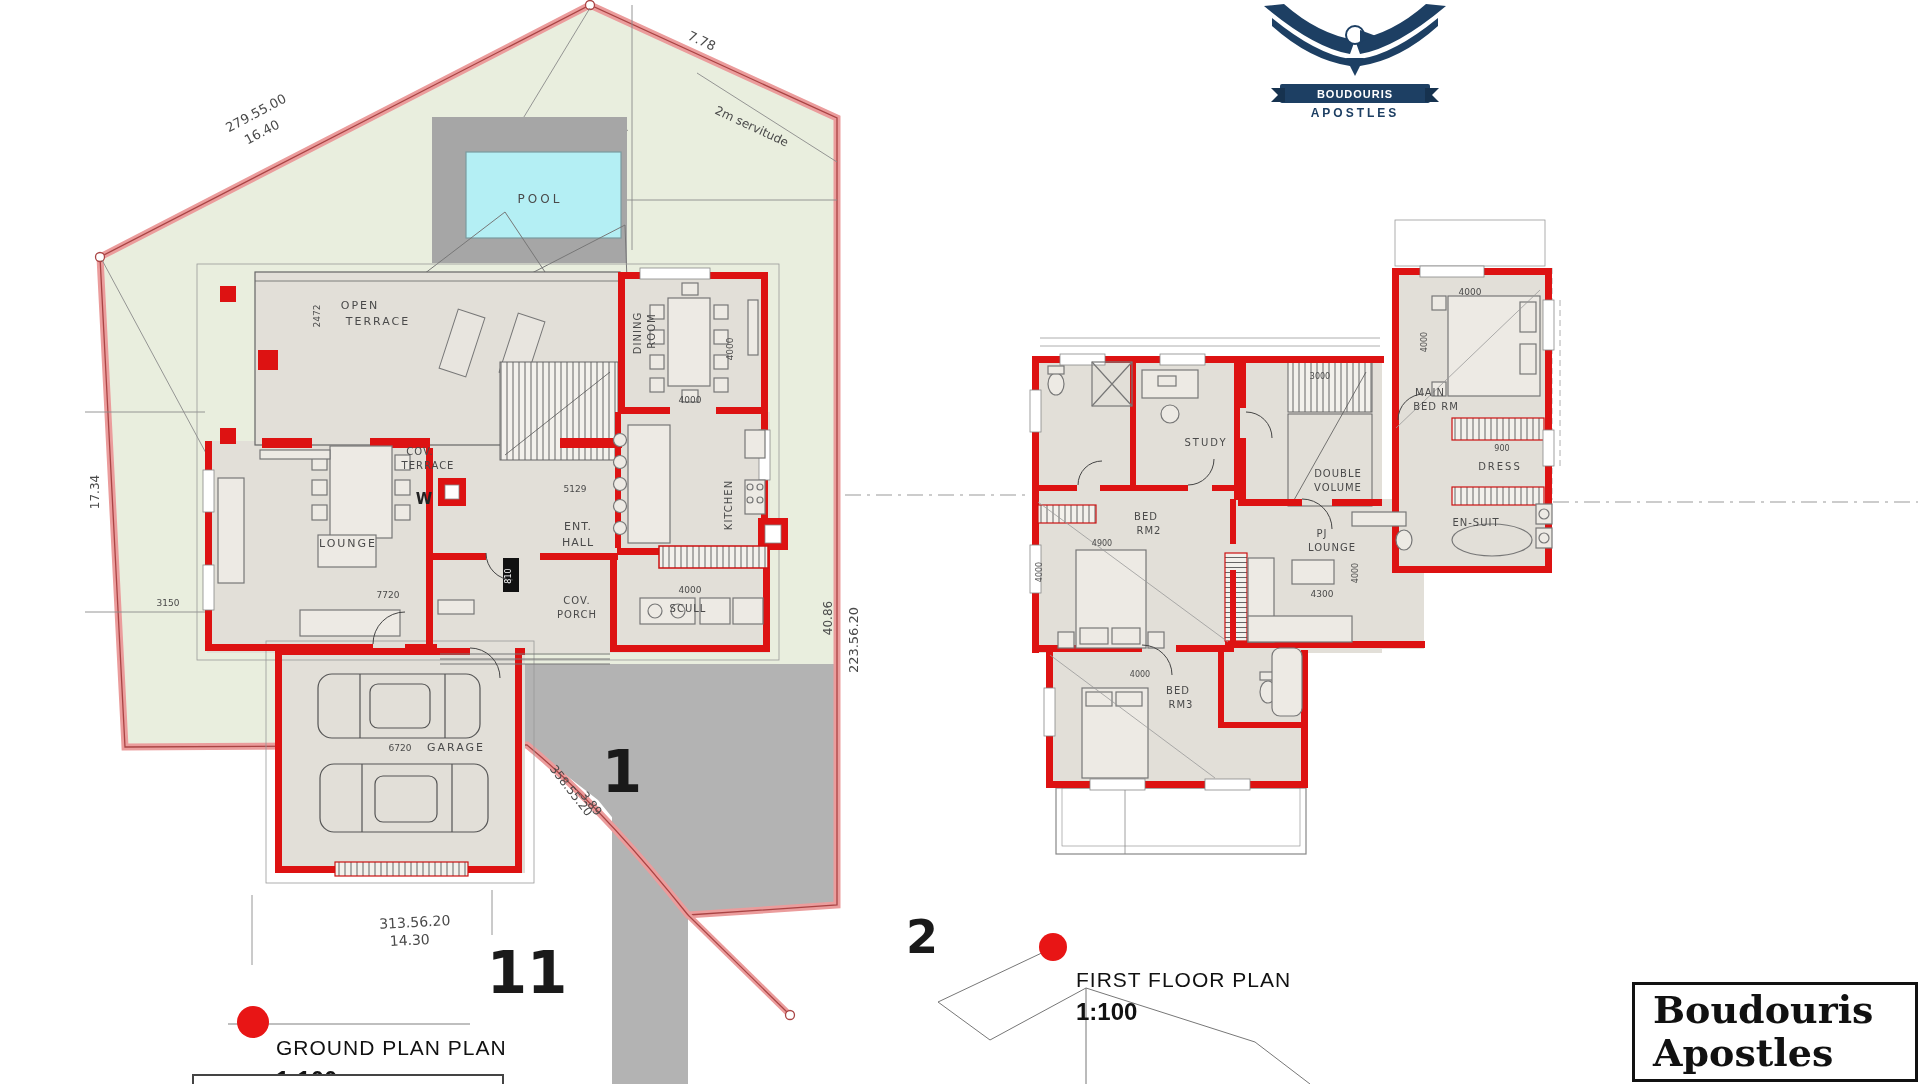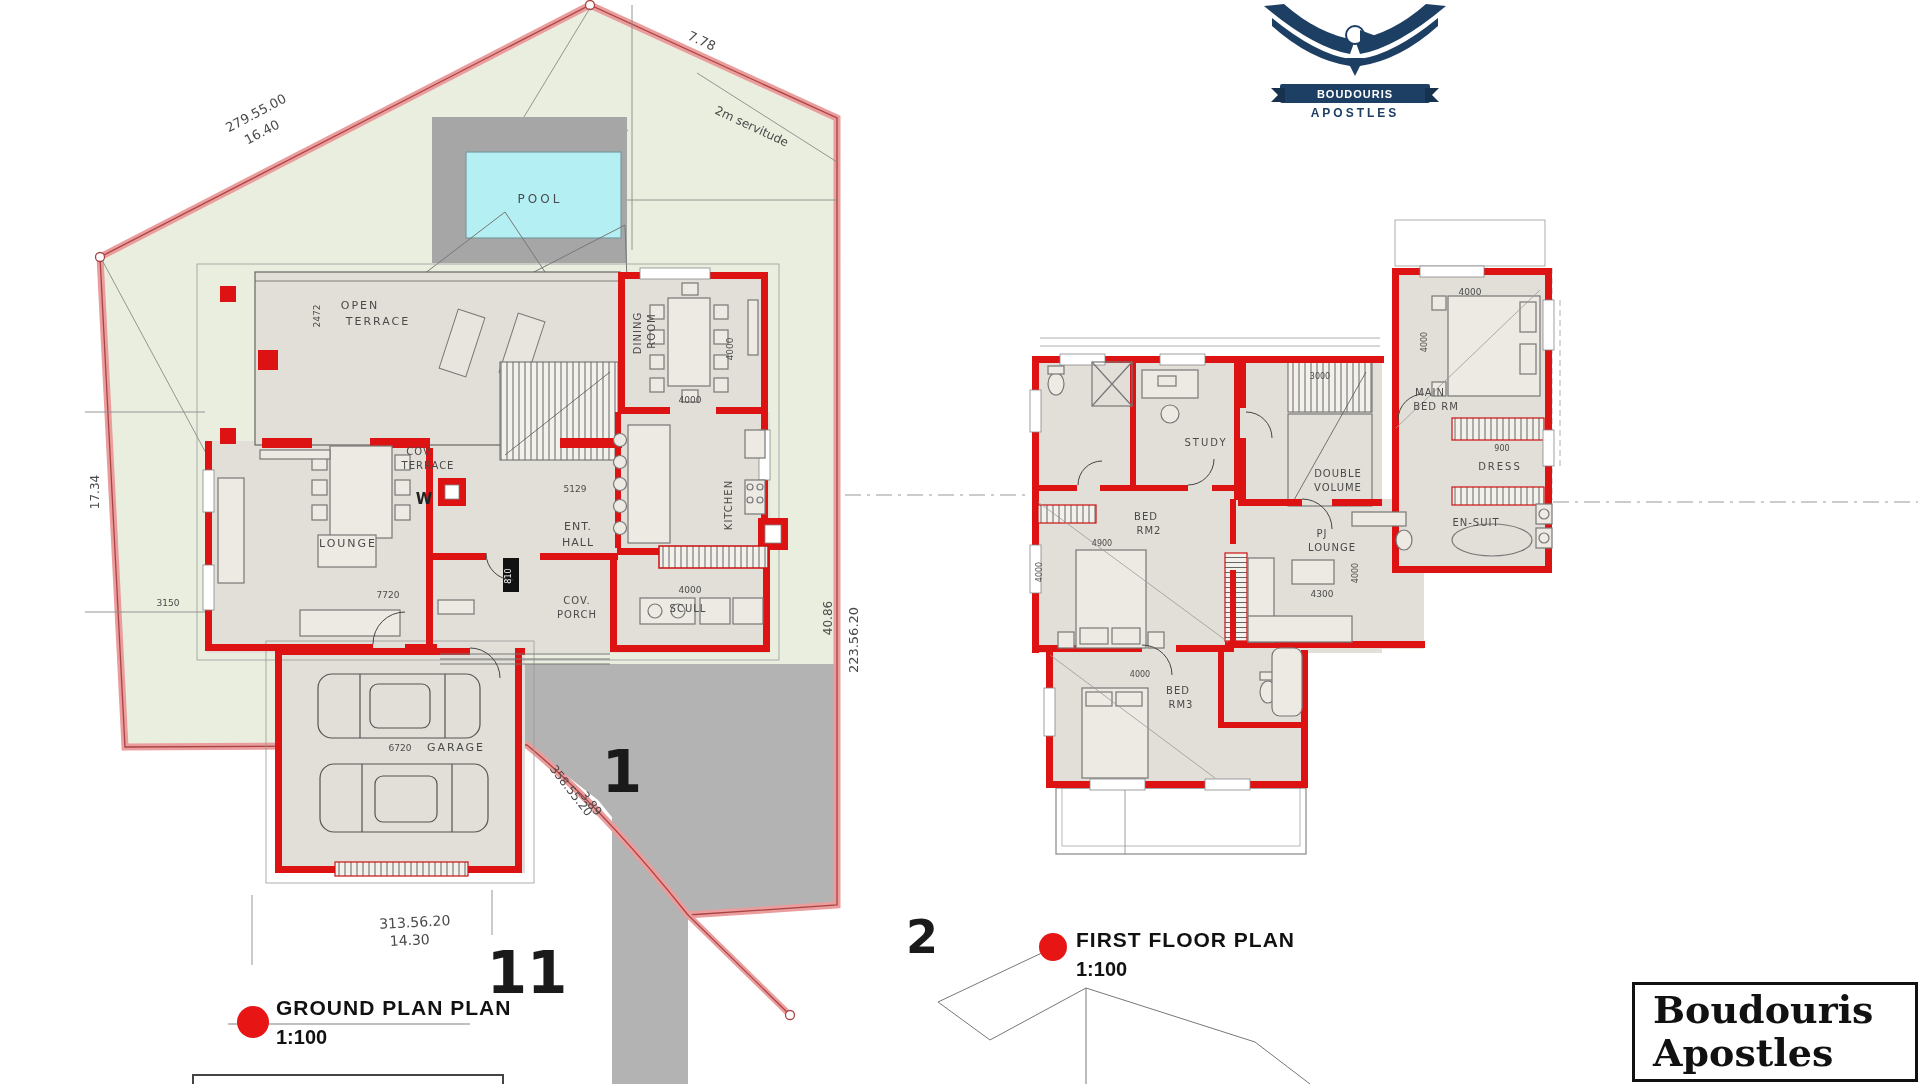--- a/index.html
+++ b/index.html
@@ -14,22 +14,22 @@
       font-size:11px;font-weight:bold;letter-spacing:1px;padding:4px 0 3px;
       border-radius:2px;position:relative;}
   .logo-banner:before,.logo-banner:after{content:"";position:absolute;top:4px;
       border:7px solid #16324f;}
   .logo-banner:before{left:-9px;border-left-color:transparent;}
   .logo-banner:after{right:-9px;border-right-color:transparent;}
   .logo-sub{color:#1d3f63;font-size:12px;font-weight:bold;letter-spacing:3px;margin-top:3px;}
   
   .plan-caption{position:absolute;color:#111;}
   .plan-dot{position:absolute;border-radius:50%;background:#e81515;}
-  .cap-title{font-weight:bold;font-size:21px;letter-spacing:1px;color:#111;}
-  .cap-scale{font-weight:bold;font-size:20px;color:#111;margin-top:6px;}
+  .cap-title{font-weight:normal;font-size:21px;letter-spacing:1px;color:#111;margin-top:40px;}
+  .cap-scale{font-weight:bold;font-size:24px;color:#111;margin-top:6px;}
   
   #title-block{left:1632px;top:982px;width:286px;height:100px;border:3px solid #111;
       background:#fff;box-sizing:border-box;padding:4px 0 0 18px;}
   #title-block div{font-family:"DejaVu Serif",serif;font-weight:bold;font-size:38px;
       line-height:1.12;color:#111;}
   
   #bottom-partial-box{left:192px;top:1074px;width:308px;height:10px;background:#fff;
       border:2px solid #444;border-bottom:none;}
 </style>
 </head>

